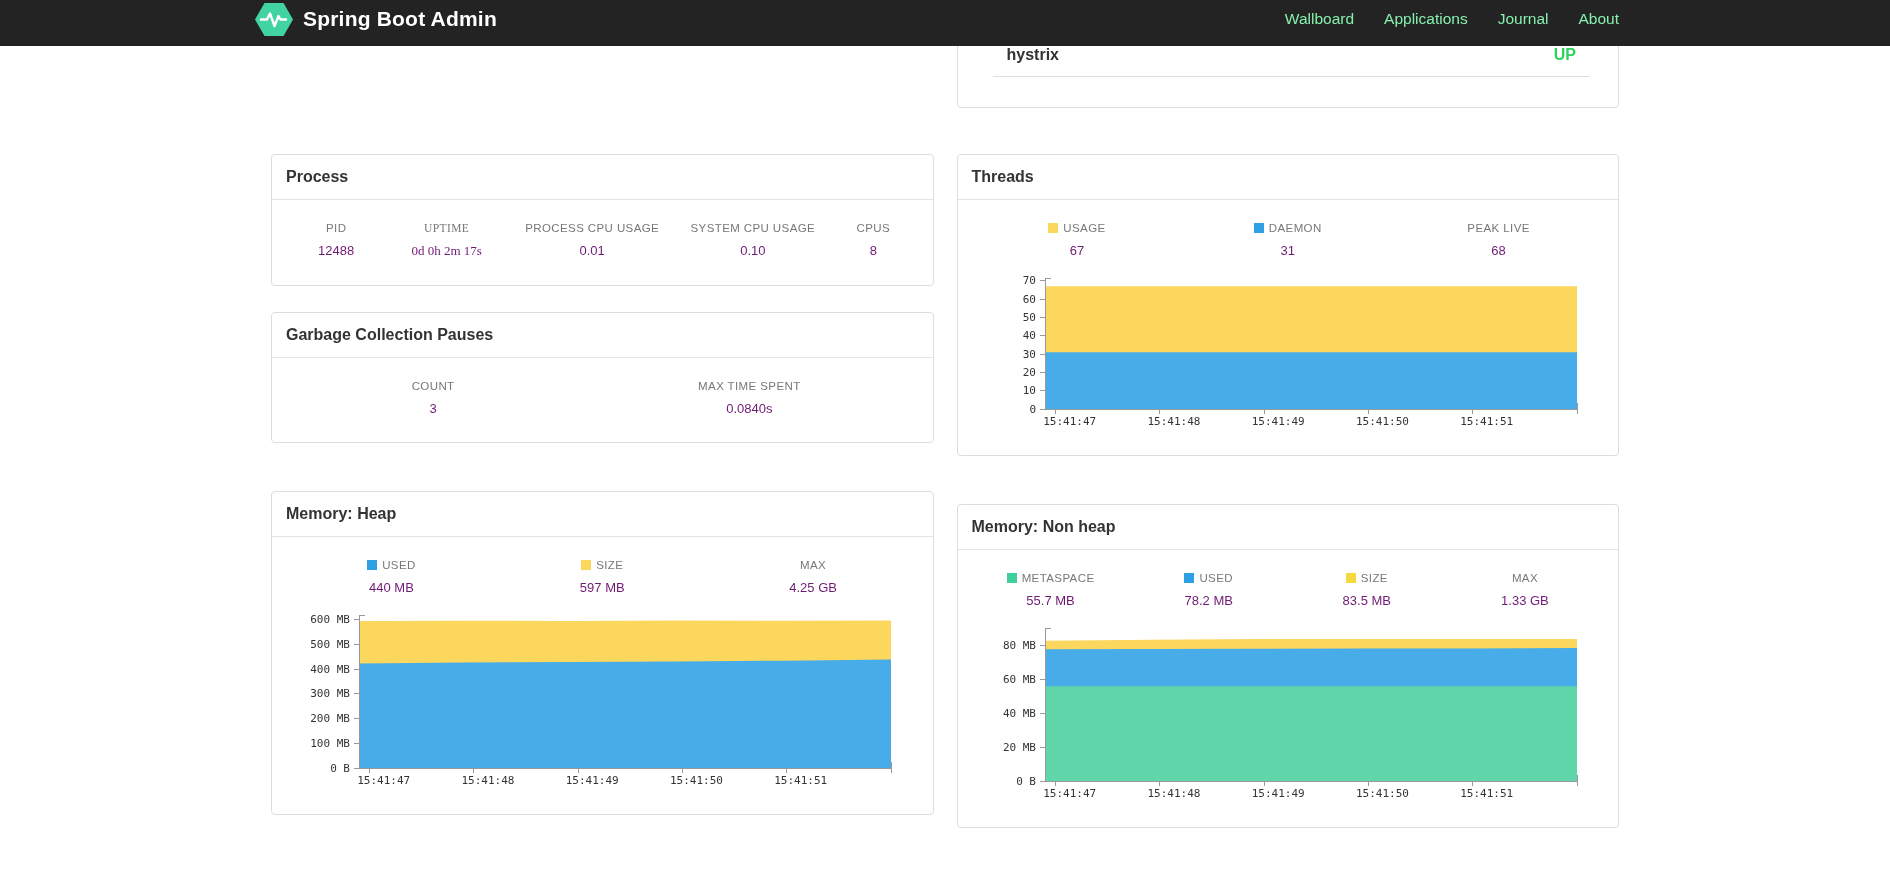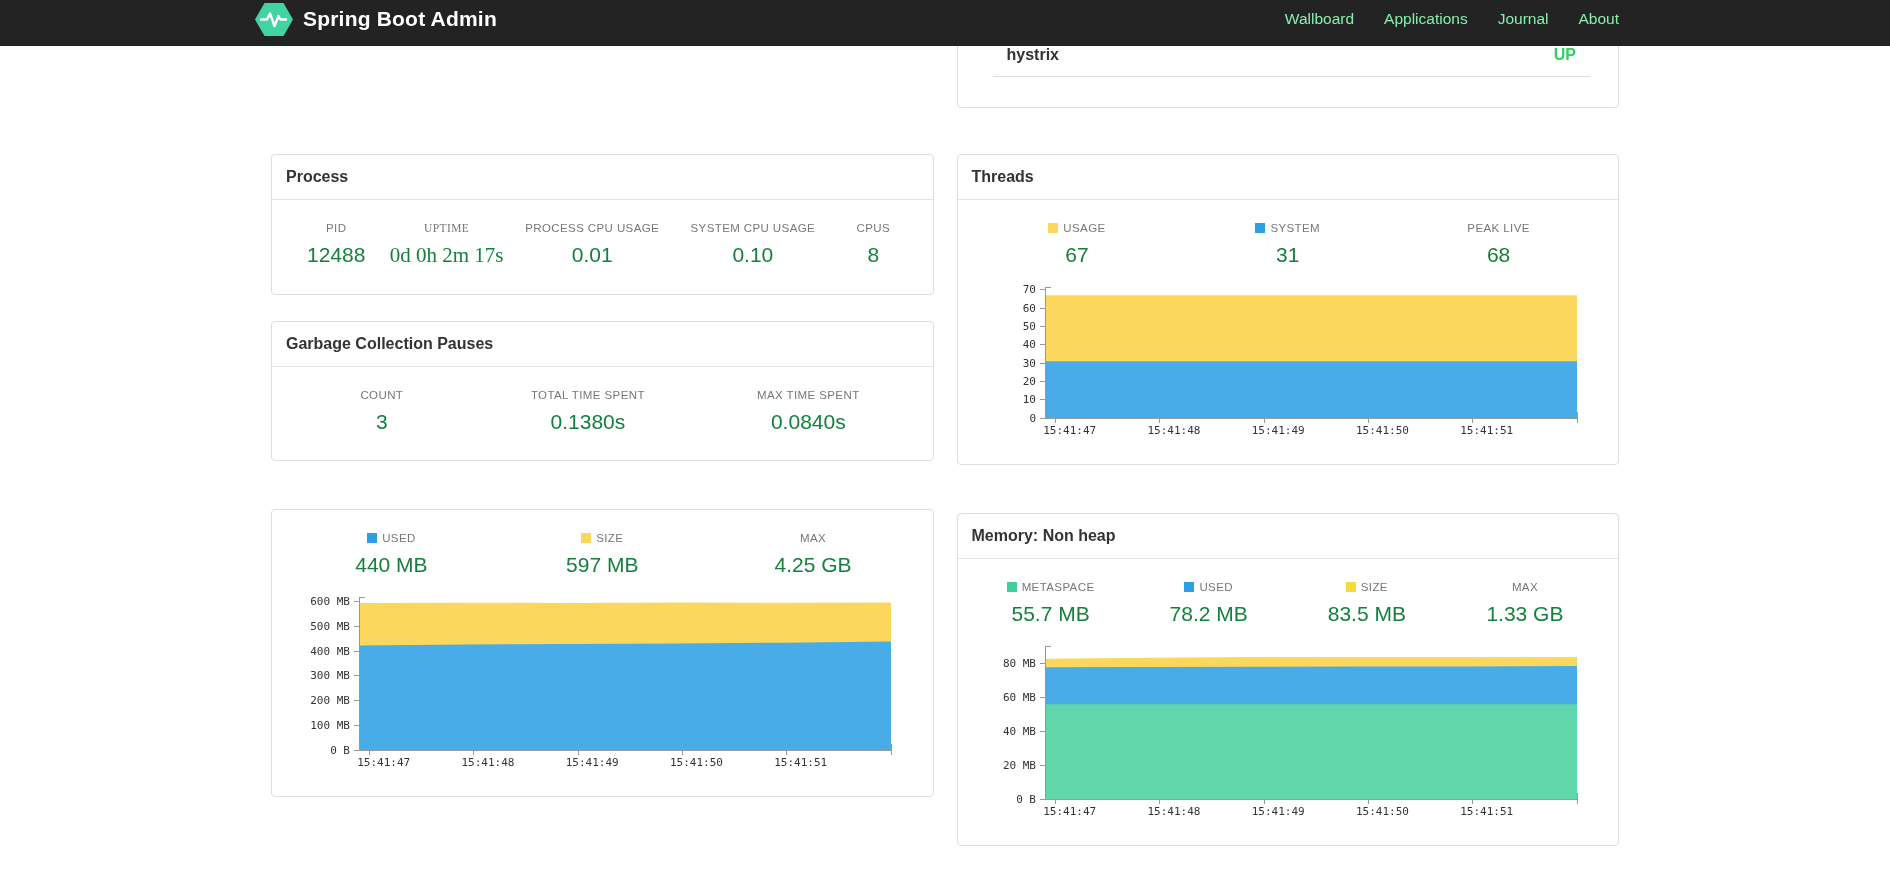--- a/index.html
+++ b/index.html
@@ -65,21 +65,21 @@
   
   .panel-threads { margin-top: 46px; }
   .panel-nonheap { margin-top: 48px; }
   
   .stats { display: flex; text-align: center; }
   .stat { flex: 1; min-width: 0; }
   .stat-label {
     font-size: 11.5px; color: #777; letter-spacing: 0.4px; margin-bottom: 9px;
     white-space: nowrap;
   }
-  .stat-value { font-size: 21px; color: #15803d; white-space: nowrap; }
+  .stat-value { font-size: 13px; color: #701a75; white-space: nowrap; }
   .swatch { display: inline-block; width: 10px; height: 10px; margin-right: 5px; vertical-align: -1px; }
   
   .stats-process .stat:nth-child(1) { flex: 1.0; }
   .stats-process .stat:nth-child(2) { flex: 1.2; font-family: Liberation Serif, serif; }
   .stats-process .stat:nth-child(3) { flex: 1.7; }
   .stats-process .stat:nth-child(4) { flex: 1.5; }
   .stats-process .stat:nth-child(5) { flex: 0.9; }
   .stats-gc .stat:nth-child(1) { flex: 1.0; }
   .stats-gc .stat:nth-child(2) { flex: 1.15; }
   .stats-gc .stat:nth-child(3) { flex: 1.15; }
@@ -147,32 +147,29 @@
 
       <div class="panel panel-gc">
         <div class="panel-heading">Garbage Collection Pauses</div>
         <div class="panel-body">
           <div class="stats stats-gc">
             <div class="stat">
               <div class="stat-label">COUNT</div>
               <div class="stat-value">3</div>
             </div>
             <div class="stat">
-              <div class="stat-label">TOTAL TIME SPENT</div>
-              <div class="stat-value">0.1380s</div>
-            </div>
-            <div class="stat">
               <div class="stat-label">MAX TIME SPENT</div>
               <div class="stat-value">0.0840s</div>
             </div>
           </div>
         </div>
       </div>
 
       <div class="panel panel-heap">
+        <div class="panel-heading">Memory: Heap</div>
         <div class="panel-body">
           <div class="stats">
             <div class="stat">
               <div class="stat-label"><span class="swatch" style="background: rgb(46, 159, 227);"></span><span>USED</span></div>
               <div class="stat-value">440 MB</div>
             </div>
             <div class="stat">
               <div class="stat-label"><span class="swatch" style="background: rgb(251, 215, 94);"></span><span>SIZE</span></div>
               <div class="stat-value">597 MB</div>
             </div>
@@ -236,21 +233,21 @@
 
       <div class="panel panel-threads">
         <div class="panel-heading">Threads</div>
         <div class="panel-body">
           <div class="stats">
             <div class="stat">
               <div class="stat-label"><span class="swatch" style="background: rgb(251, 215, 94);"></span><span>USAGE</span></div>
               <div class="stat-value">67</div>
             </div>
             <div class="stat">
-              <div class="stat-label"><span class="swatch" style="background: rgb(46, 159, 227);"></span><span>SYSTEM</span></div>
+              <div class="stat-label"><span class="swatch" style="background: rgb(46, 159, 227);"></span><span>DAEMON</span></div>
               <div class="stat-value">31</div>
             </div>
             <div class="stat">
               <div class="stat-label">PEAK LIVE</div>
               <div class="stat-value">68</div>
             </div>
           </div>
           <div class="chart">
               <svg width="633" height="155" viewBox="0 0 633 155">
                 <path d="M73.0,12.2 L73.0,12.2 L179.4,12.2 L285.8,12.2 L392.2,12.2 L498.6,12.2 L605.0,12.2 L605.0,135 L73.0,135 Z" fill="#fbd75e"></path>

